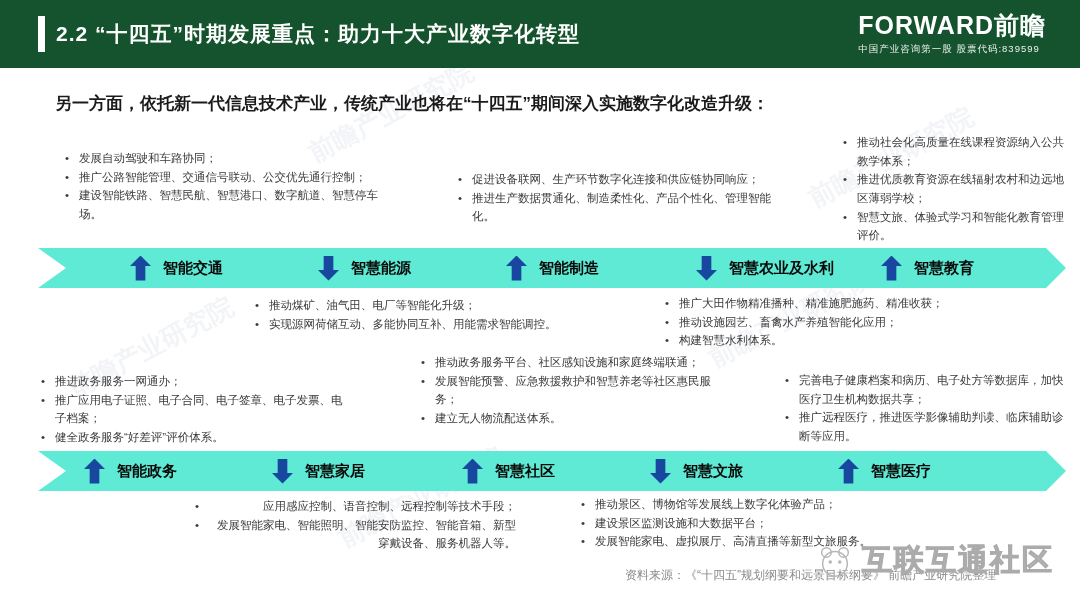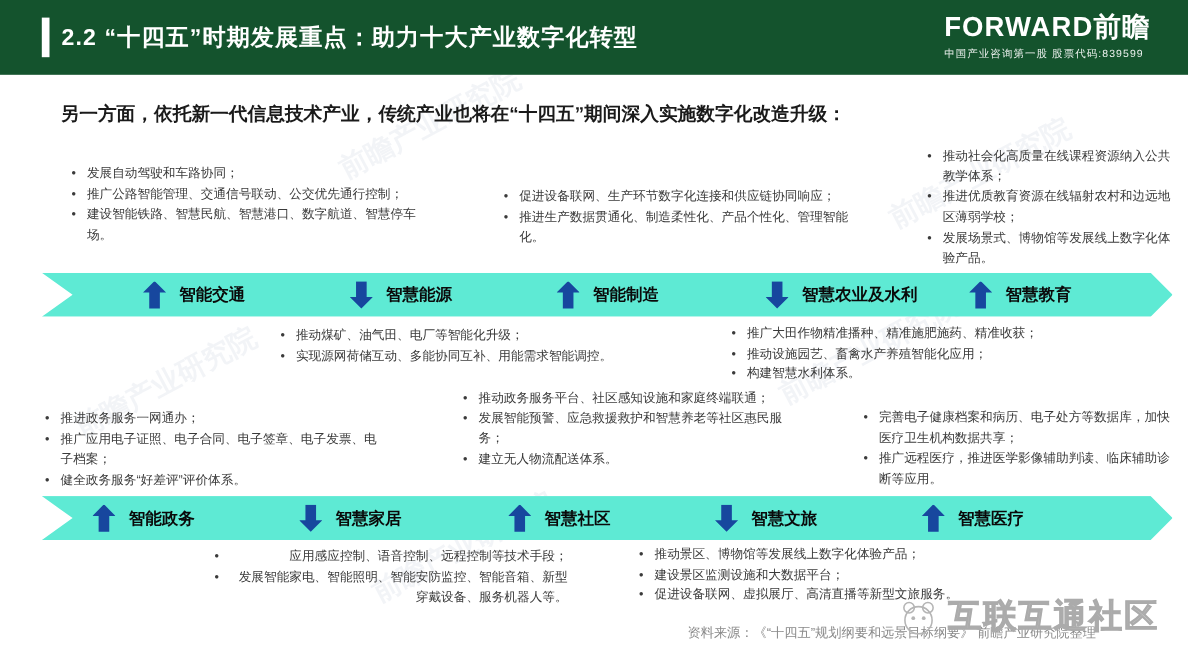--- a/index.html
+++ b/index.html
@@ -65,21 +65,21 @@
     <div class="bullet">推广公路智能管理、交通信号联动、公交优先通行控制；</div>
     <div class="bullet">建设智能铁路、智慧民航、智慧港口、数字航道、智慧停车场。</div>
   </div>
   <div class="bullets" style="left:455px;top:170px;width:320px;">
     <div class="bullet">促进设备联网、生产环节数字化连接和供应链协同响应；</div>
     <div class="bullet">推进生产数据贯通化、制造柔性化、产品个性化、管理智能化。</div>
   </div>
   <div class="bullets" style="left:840px;top:133px;width:228px;">
     <div class="bullet">推动社会化高质量在线课程资源纳入公共教学体系；</div>
     <div class="bullet">推进优质教育资源在线辐射农村和边远地区薄弱学校；</div>
-    <div class="bullet">发展场景式、博物馆等发展线上数字化体验产品。</div>
+    <div class="bullet">智慧文旅、体验式学习和智能化教育管理评价。</div>
   </div>
 
   <div class="band" style="top:248px;">
     <div class="band-item" style="left:92px;">
       <span class="arr up"></span>
       <span class="band-label">智能交通</span>
     </div>
     <div class="band-item" style="left:280px;">
       <span class="arr down"></span>
       <span class="band-label">智慧能源</span>
@@ -146,21 +146,21 @@
     </div>
   </div>
 
   <div class="bullets" style="left:192px;top:497px;width:324px;text-align:right;">
     <div class="bullet">应用感应控制、语音控制、远程控制等技术手段；</div>
     <div class="bullet">发展智能家电、智能照明、智能安防监控、智能音箱、新型穿戴设备、服务机器人等。</div>
   </div>
   <div class="bullets" style="left:578px;top:495px;width:332px;">
     <div class="bullet">推动景区、博物馆等发展线上数字化体验产品；</div>
     <div class="bullet">建设景区监测设施和大数据平台；</div>
-    <div class="bullet">促进设备联网、虚拟展厅、高清直播等新型文旅服务。</div>
+    <div class="bullet">发展智能家电、虚拟展厅、高清直播等新型文旅服务。</div>
   </div>
 
   <div class="source">资料来源：《“十四五”规划纲要和远景目标纲要》 前瞻产业研究院整理</div>
 
   <div class="wm-community">
     <svg width="38" height="38" viewBox="0 0 40 40">
       <circle cx="11" cy="11" r="5" fill="none" stroke="#b5b5b5" stroke-width="1.5"></circle>
       <circle cx="29" cy="11" r="5" fill="none" stroke="#b5b5b5" stroke-width="1.5"></circle>
       <circle cx="20" cy="23" r="13" fill="none" stroke="#b5b5b5" stroke-width="1.5"></circle>
       <circle cx="15" cy="21" r="1.8" fill="#b5b5b5"></circle>

